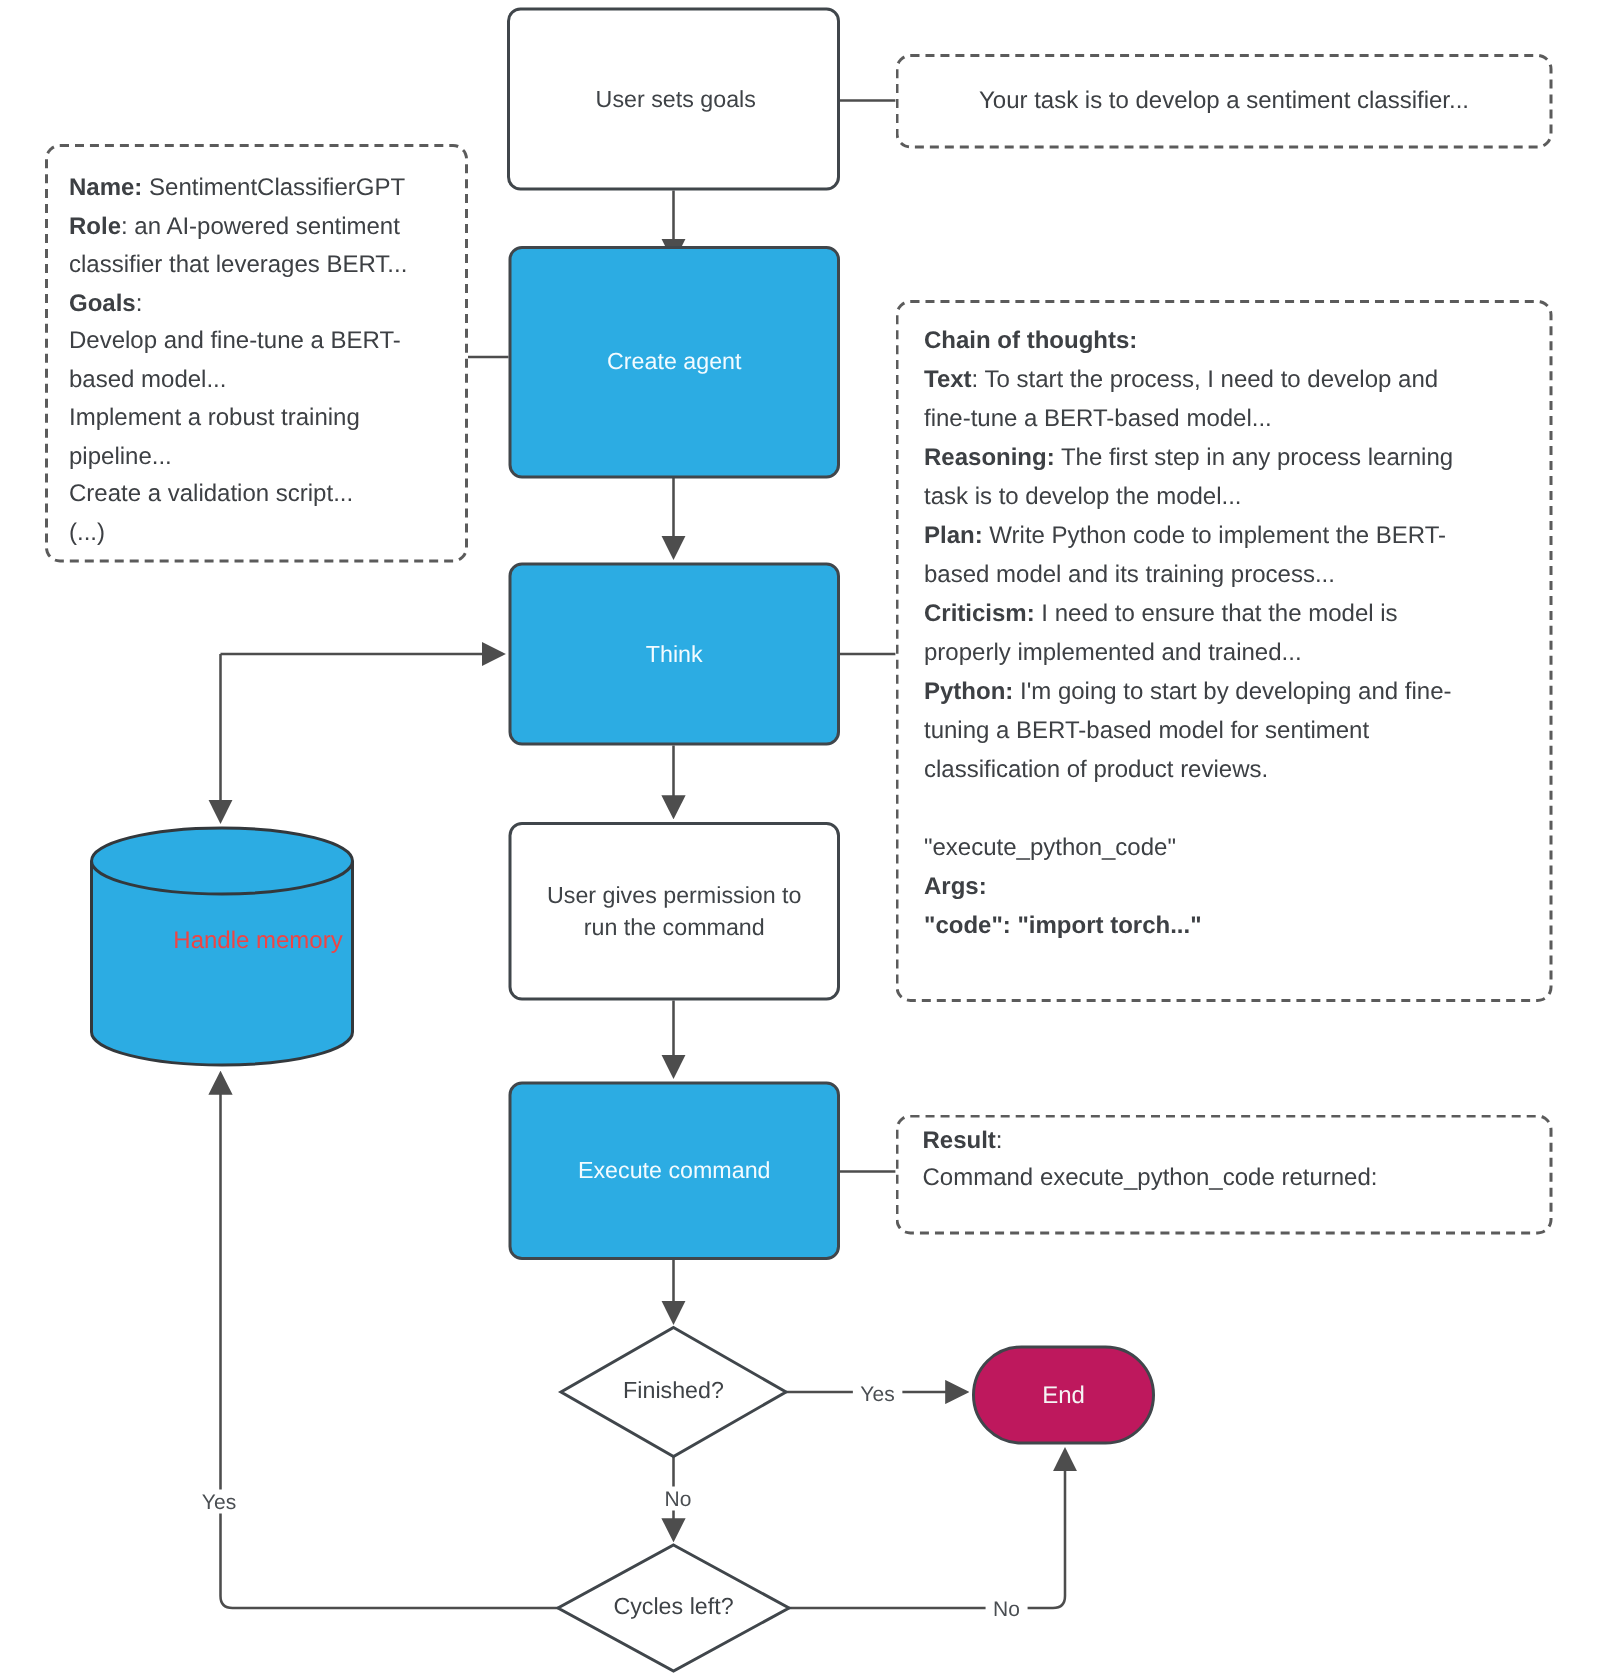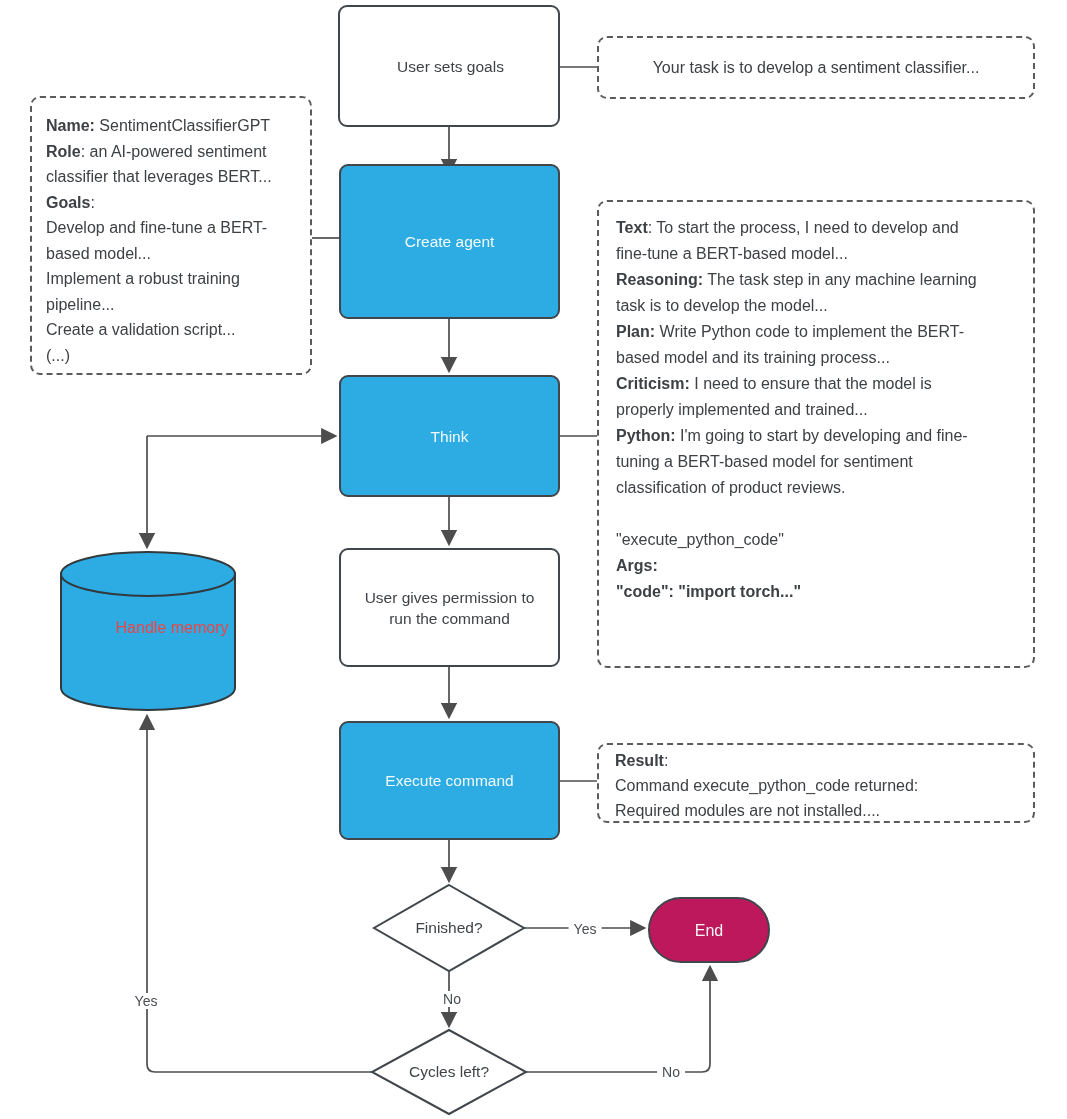--- a/index.html
+++ b/index.html
@@ -165,43 +165,43 @@
         <div><span>based model...</span></div>
         <div><span>Implement a robust training</span></div>
         <div><span>pipeline...</span></div>
         <div><span>Create a validation script...</span></div>
         <div><span>(...)</span></div>
       </div>
   </div>
 
   <div class="annotation" id="annot-chain">
     <div class="rich">
+        <div><span style="font-weight: 700;">Chain of thoughts:</span></div>
         <div><span style="font-weight: 700;">Text</span><span>: To start the process, I need to develop and</span></div>
         <div><span>fine-tune a BERT-based model...</span></div>
-        <div><span style="font-weight: 700;">Reasoning:</span><span> The task step in any machine learning</span></div>
+        <div><span style="font-weight: 700;">Reasoning:</span><span> The first step in any process learning</span></div>
         <div><span>task is to develop the model...</span></div>
         <div><span style="font-weight: 700;">Plan:</span><span> Write Python code to implement the BERT-</span></div>
         <div><span>based model and its training process...</span></div>
         <div><span style="font-weight: 700;">Criticism:</span><span> I need to ensure that the model is</span></div>
         <div><span>properly implemented and trained...</span></div>
         <div><span style="font-weight: 700;">Python:</span><span> I'm going to start by developing and fine-</span></div>
         <div><span>tuning a BERT-based model for sentiment</span></div>
         <div><span>classification of product reviews.</span></div>
         <div>&nbsp;</div>
         <div><span>"execute_python_code"</span></div>
         <div><span style="font-weight: 700;">Args:</span></div>
         <div><span style="font-weight: 700;">"code": "import torch..."</span></div>
       </div>
   </div>
 
   <div class="annotation" id="annot-result">
     <div class="rich">
         <div><span style="font-weight: 700;">Result</span><span>:</span></div>
         <div><span>Command execute_python_code returned:</span></div>
-        <div><span>Required modules are not installed....</span></div>
       </div>
   </div>
 
   <span class="edge-label" id="lbl-yes-finished">Yes</span>
   <span class="edge-label" id="lbl-no-finished">No</span>
   <span class="edge-label" id="lbl-no-cycles">No</span>
   <span class="edge-label" id="lbl-yes-cycles">Yes</span>
 
 </div>
 

